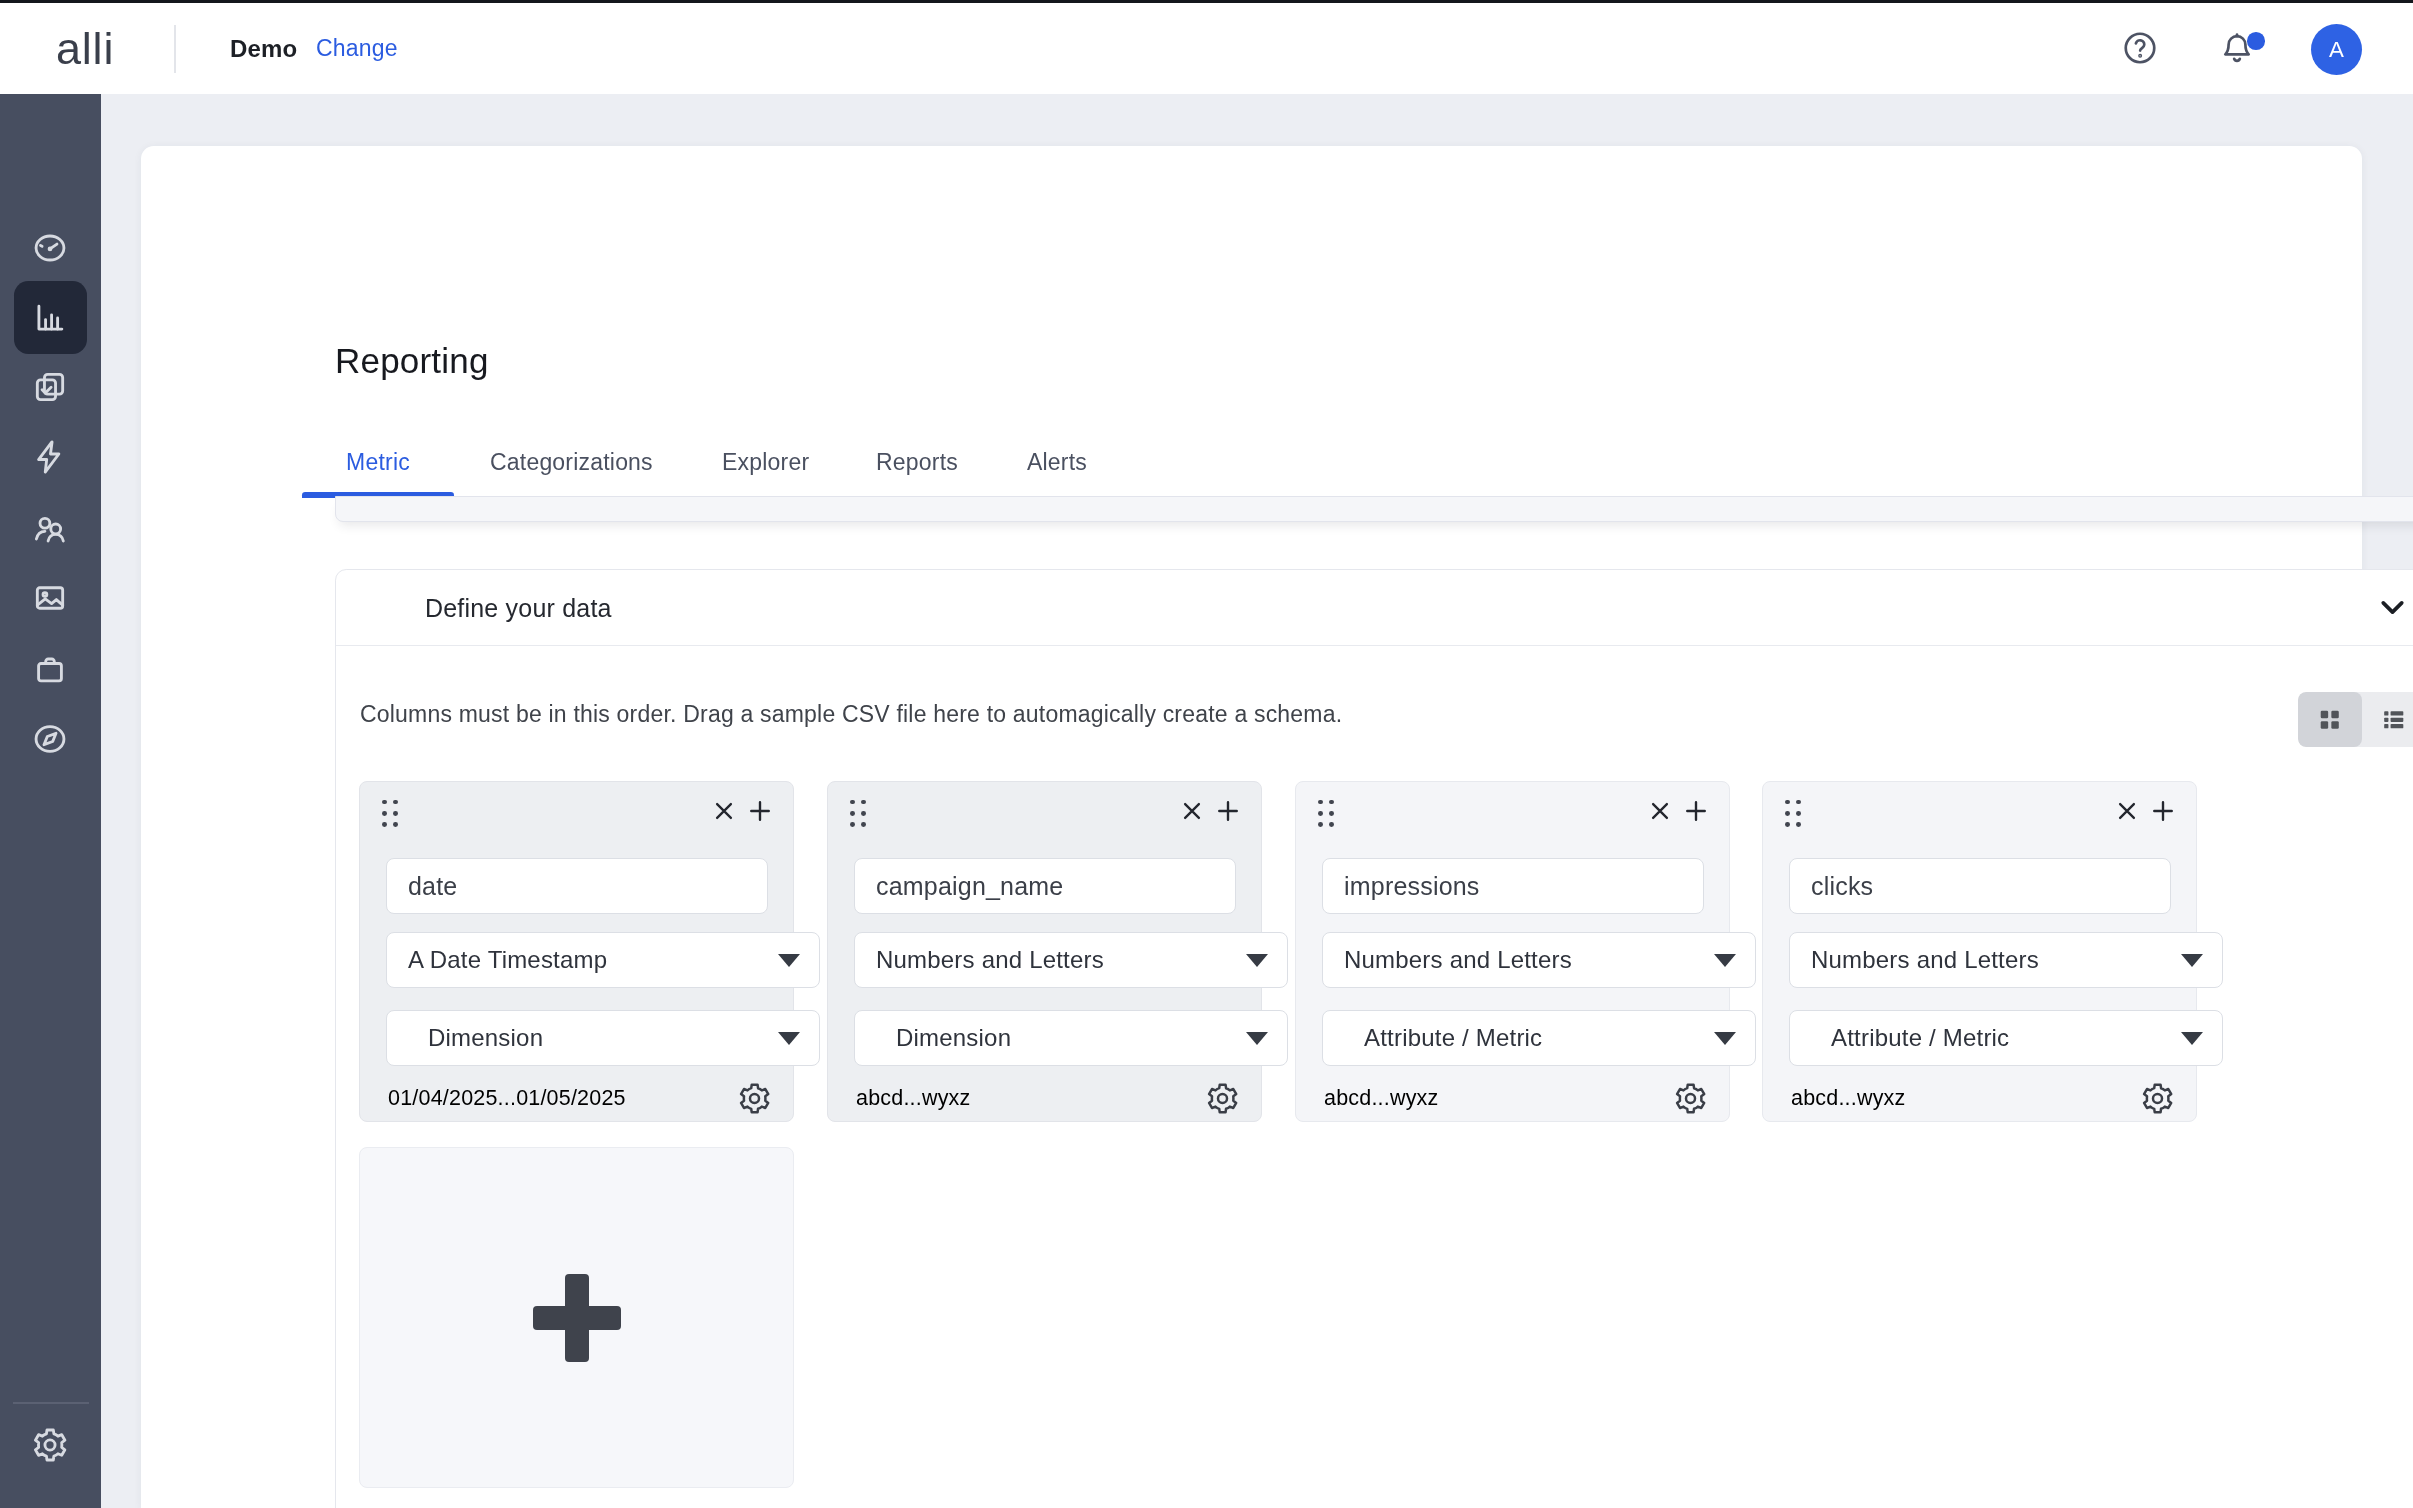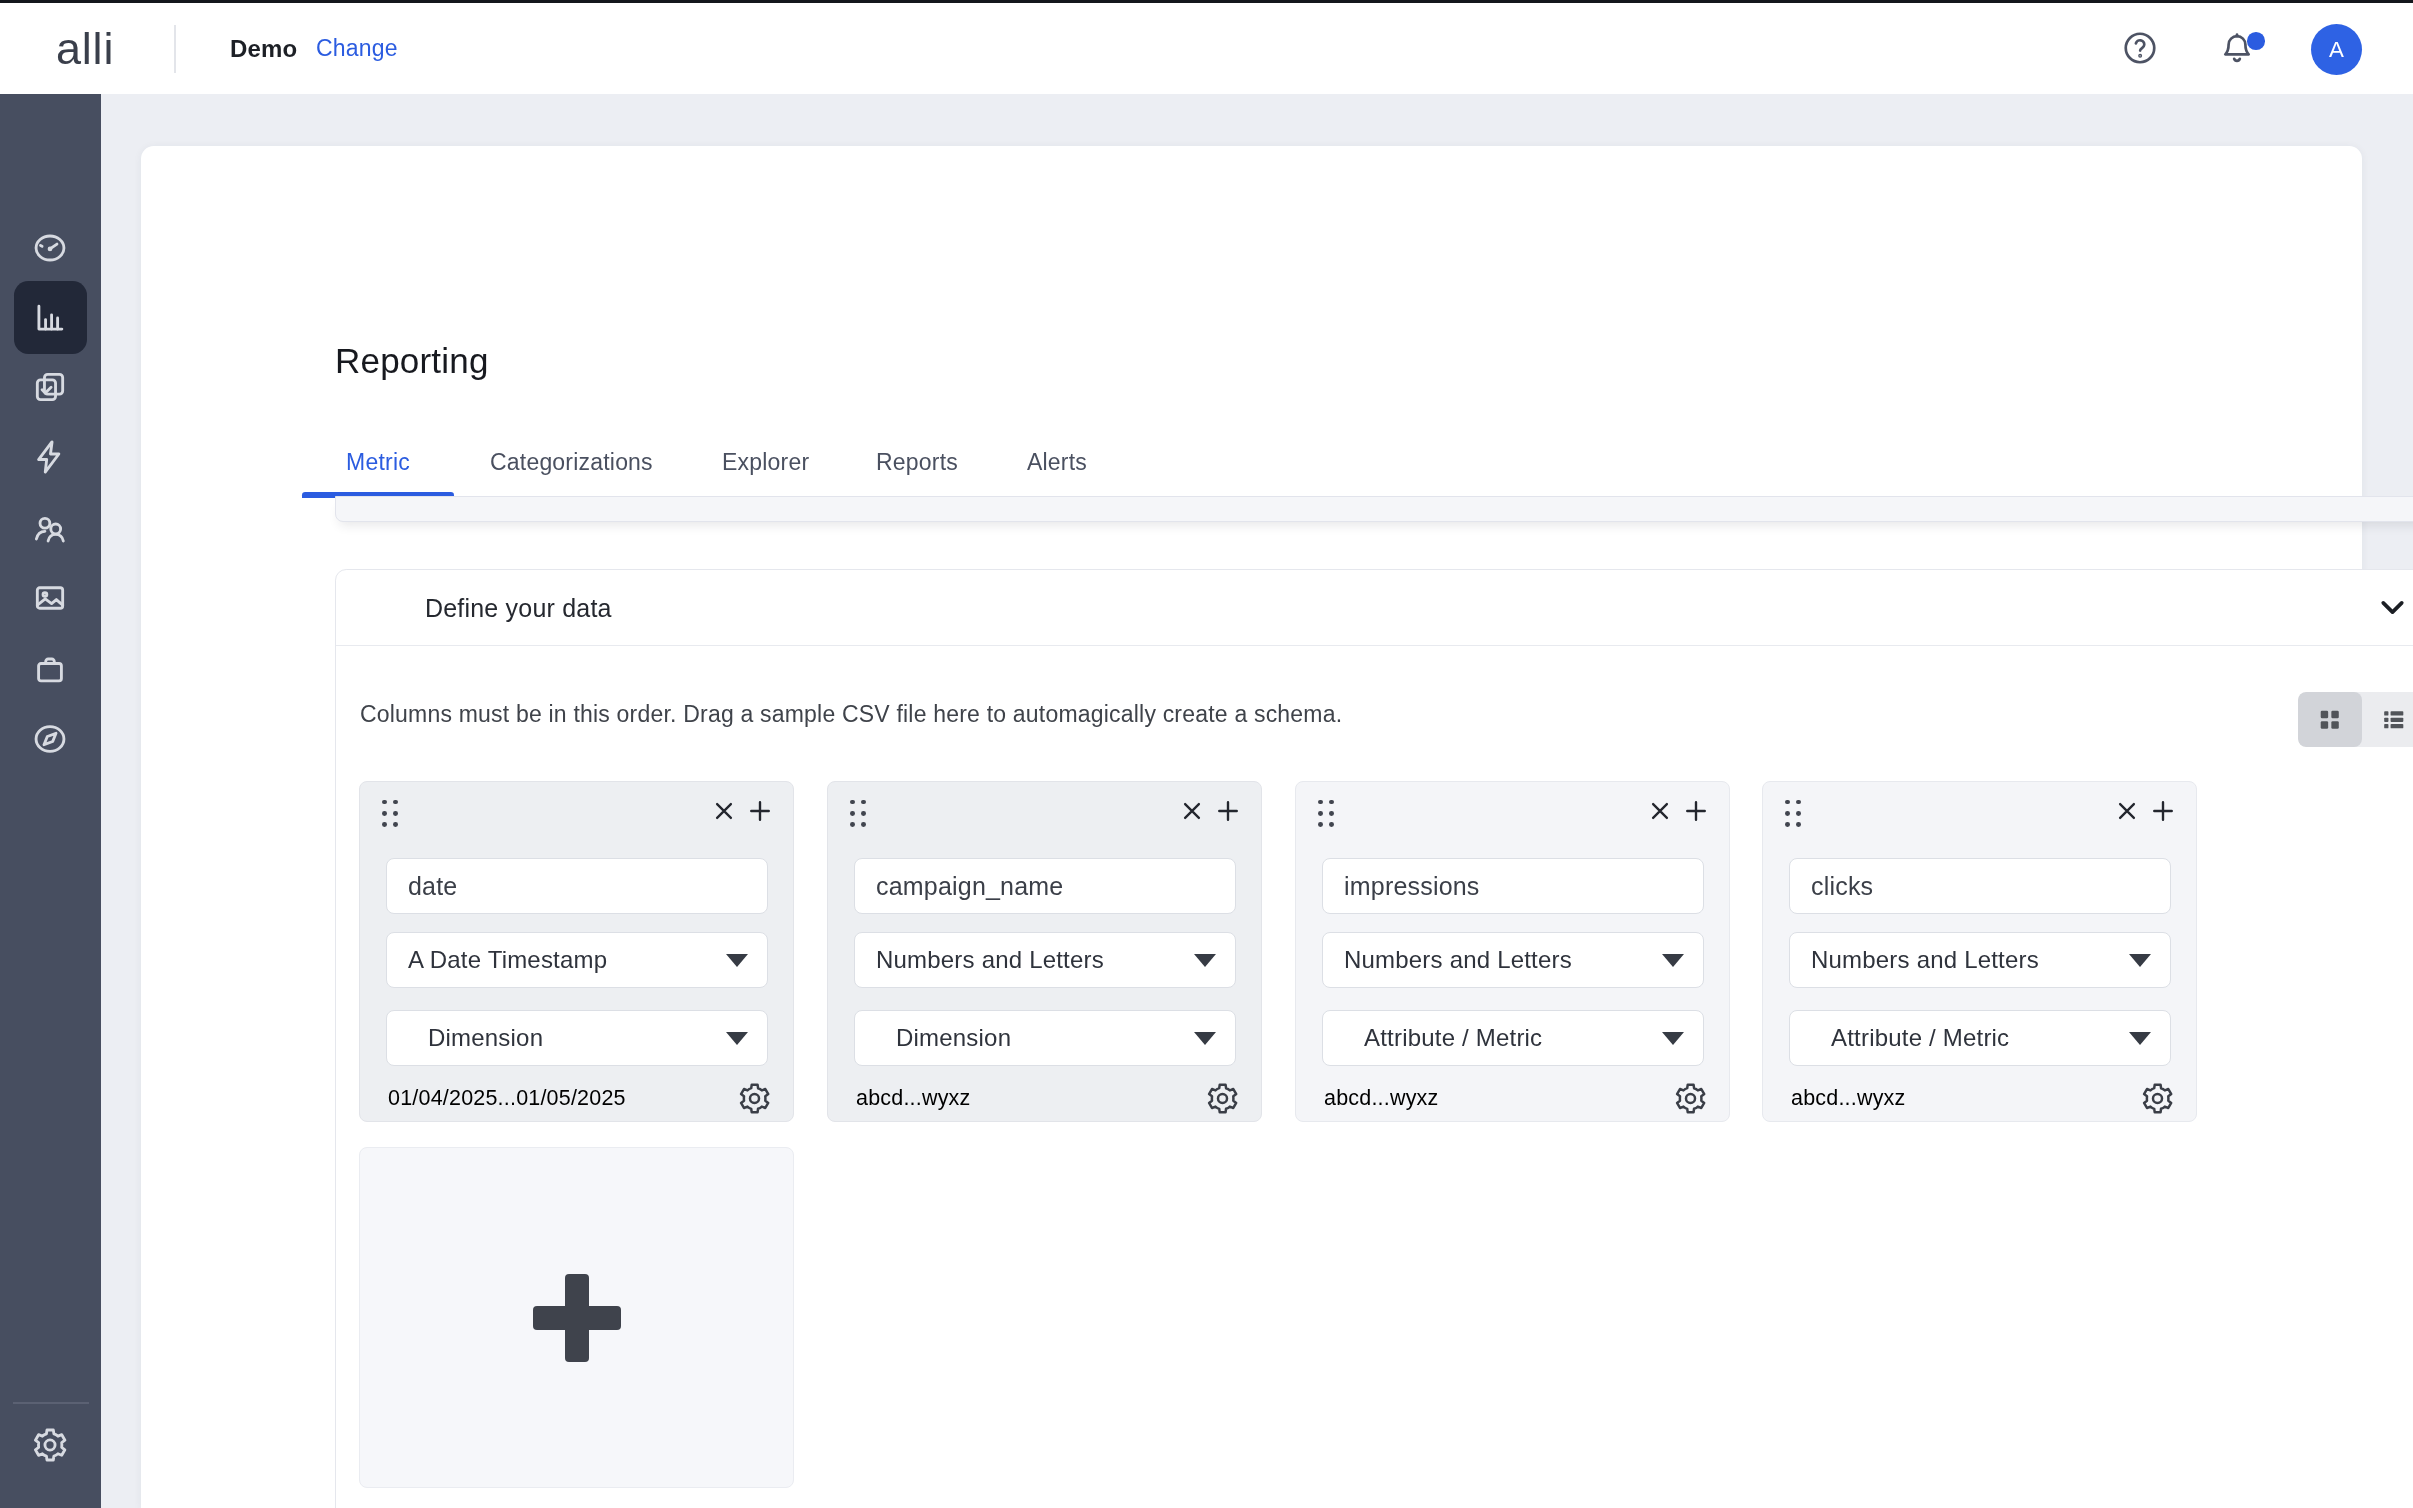--- a/index.html
+++ b/index.html
@@ -74,21 +74,21 @@
   .col-card{position:absolute;top:211px;width:435px;height:341px;border-radius:8px;}
   .tone-gray{background:var(--card-gray);border:1.6px solid #e2e4e9;}
   .tone-light{background:var(--card-light);border:1.6px solid #e7e9ee;}
   .drag-handle{position:absolute;left:22.3px;top:17.6px;display:grid;grid-template-columns:4.8px 4.8px;grid-gap:6.4px;cursor:grab;}
   .drag-handle i{width:4.8px;height:4.8px;border-radius:50%;background:#41454f;}
   .card-actions{position:absolute;right:17.6px;top:14.4px;display:flex;gap:6.4px;}
   .card-actions .act{width:30px;height:30px;cursor:pointer;color:#23262e;}
   .card-actions svg{width:30px;height:30px;display:block;}
   .name-input{position:absolute;left:26px;top:76px;width:382px;height:56px;background:#fff;border:1.6px solid #dcdfe5;border-radius:8px;
               font-family:"Liberation Sans", sans-serif;font-size:25px;color:#3b3f48;padding:0 21px;letter-spacing:0.2px;}
-  .dropdown{position:absolute;left:26px;width:382px;height:56px;background:#fff;border:1.6px solid #dcdfe5;border-radius:8px;
+  .dropdown{position:absolute;left:26px;width:434px;height:56px;background:#fff;border:1.6px solid #dcdfe5;border-radius:8px;
             display:flex;align-items:center;justify-content:space-between;padding:0 19px 0 21px;cursor:pointer;}
   .dd-type{top:150px;} .dd-role{top:228px;padding-left:41px;}
   .dropdown span{font-size:24px;color:#2f333c;}
   .caret{width:0;height:0;border-left:11.2px solid transparent;border-right:11.2px solid transparent;border-top:13.6px solid #363b44;}
   .card-footer{position:absolute;left:28px;right:21px;top:294px;height:45px;display:flex;align-items:center;justify-content:space-between;}
   .sample{font-size:21.5px;color:#000000;}
   .gear-sm{width:35px;height:35px;color:#3a3e47;cursor:pointer;}
   .gear-sm svg{width:35px;height:35px;display:block;}
 
   

